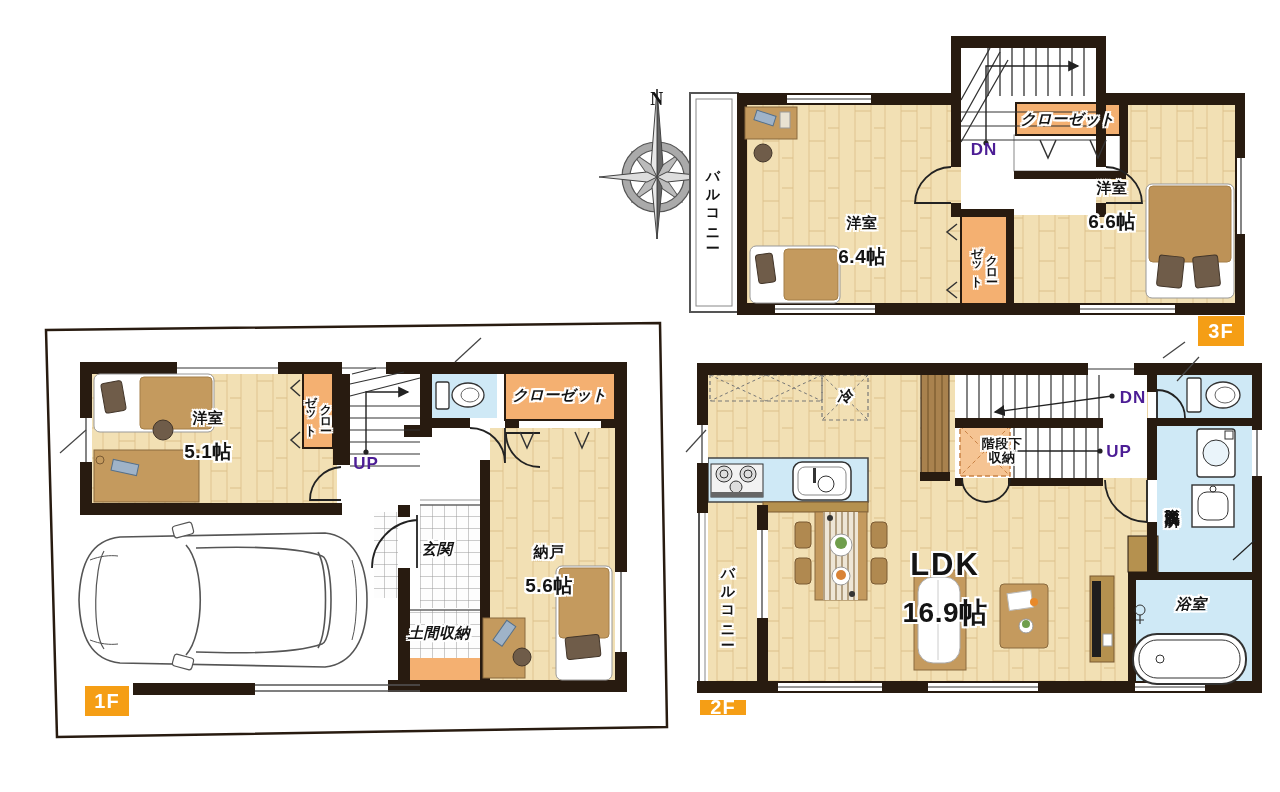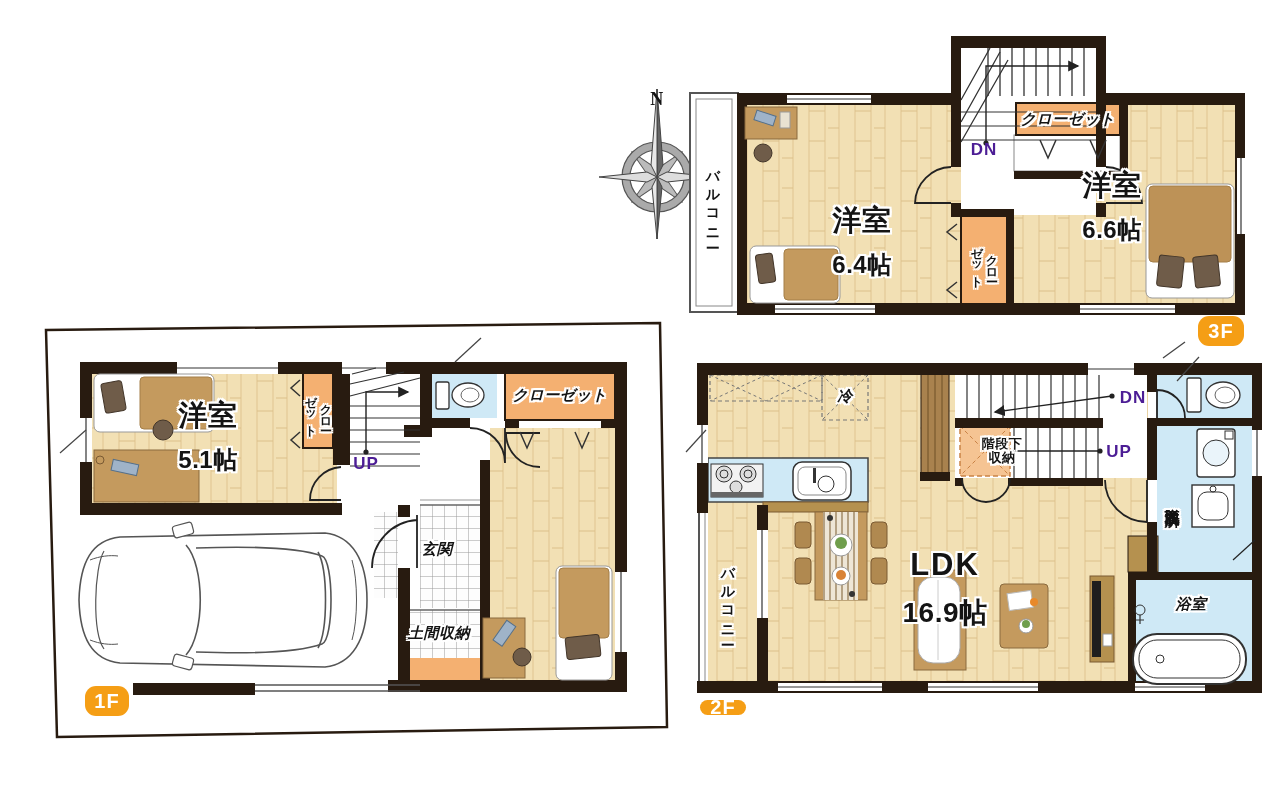--- a/index.html
+++ b/index.html
@@ -3,33 +3,33 @@
 <meta charset="utf-8">
 <style>
   html,body{margin:0;padding:0;background:#ffffff;}
   #page{position:relative;width:1280px;height:792px;background:#fff;overflow:hidden;
         font-family:"Liberation Sans", sans-serif;}
   #geom{position:absolute;left:0;top:0;}
   .lbl{position:absolute;transform:translate(-50%,-50%);font-weight:900;color:#141414;
        text-align:center;line-height:1.05;white-space:pre-line;letter-spacing:0.5px;
        text-shadow:-2px -2px 0 #fff,2px -2px 0 #fff,-2px 2px 0 #fff,2px 2px 0 #fff,
                    0 -2px 0 #fff,0 2px 0 #fff,-2px 0 0 #fff,2px 0 0 #fff;}
-  .rn{display:block;font-size:29px;}
-  .rs{display:block;font-size:24px;}
+  .rn{display:block;font-size:15px;}
+  .rs{display:block;font-size:19px;}
   .ldk .rn{font-size:31px;letter-spacing:2px;}
   .ldk .rs{font-size:28px;}
   .sm{font-size:15px;font-style:italic;}
   .xs{font-size:13px;}
   .vert{writing-mode:vertical-rl;text-orientation:upright;font-size:14px;letter-spacing:4px;}
   .vert.tight{letter-spacing:1px;font-size:15px;}
   .vert2{writing-mode:vertical-rl;text-orientation:upright;white-space:pre;
          font-size:12px;line-height:1.25;letter-spacing:1px;}
   .plain{text-shadow:none;font-weight:bold;font-size:17px;color:#4c1d95;letter-spacing:1px;}
   .badge{position:absolute;background:#f59e15;color:#fff;font-weight:900;font-size:20px;
-         display:flex;align-items:center;justify-content:center;letter-spacing:1px;border-radius:11px;}
+         display:flex;align-items:center;justify-content:center;letter-spacing:1px;}
   .north{font-family:"Liberation Serif",serif;font-weight:bold;font-size:18px;
          text-shadow:none;}
 </style>
 </head>
 <body>
 
 <div id="page">
 
 <svg id="geom" width="1280" height="792" viewBox="0 0 1280 792">
 <defs>
@@ -448,20 +448,24 @@
 <div class="lbl plain" style="left:1119px;top:452px">UP</div>
 <div class="lbl vert tight" style="left:1172px;top:499px">脱衣洗面所</div>
 <div class="lbl sm" style="left:1191px;top:604px">浴室</div>
 <div class="lbl vert xs" style="left:728px;top:599px">バルコニー</div>
 <div class="badge" style="left:700px;top:700px;width:46px;height:15px">2F</div>
 
 <div class="lbl" style="left:208px;top:436px">
   <span class="rn">洋室</span>
   <span class="rs">5.1帖</span>
 </div>
+<div class="lbl" style="left:549px;top:570px">
+  <span class="rn">納戸</span>
+  <span class="rs">5.6帖</span>
+</div>
 <div class="lbl vert2" style="left:318px;top:410px">クロー
 ゼット</div>
 <div class="lbl plain" style="left:366px;top:464px">UP</div>
 <div class="lbl sm" style="left:560px;top:395px">クローゼット</div>
 <div class="lbl sm" style="left:437px;top:549px">玄関</div>
 <div class="lbl sm" style="left:439px;top:633px">土間収納</div>
 <div class="badge" style="left:85px;top:686px;width:44px;height:30px">1F</div>
 
 </div>
 

